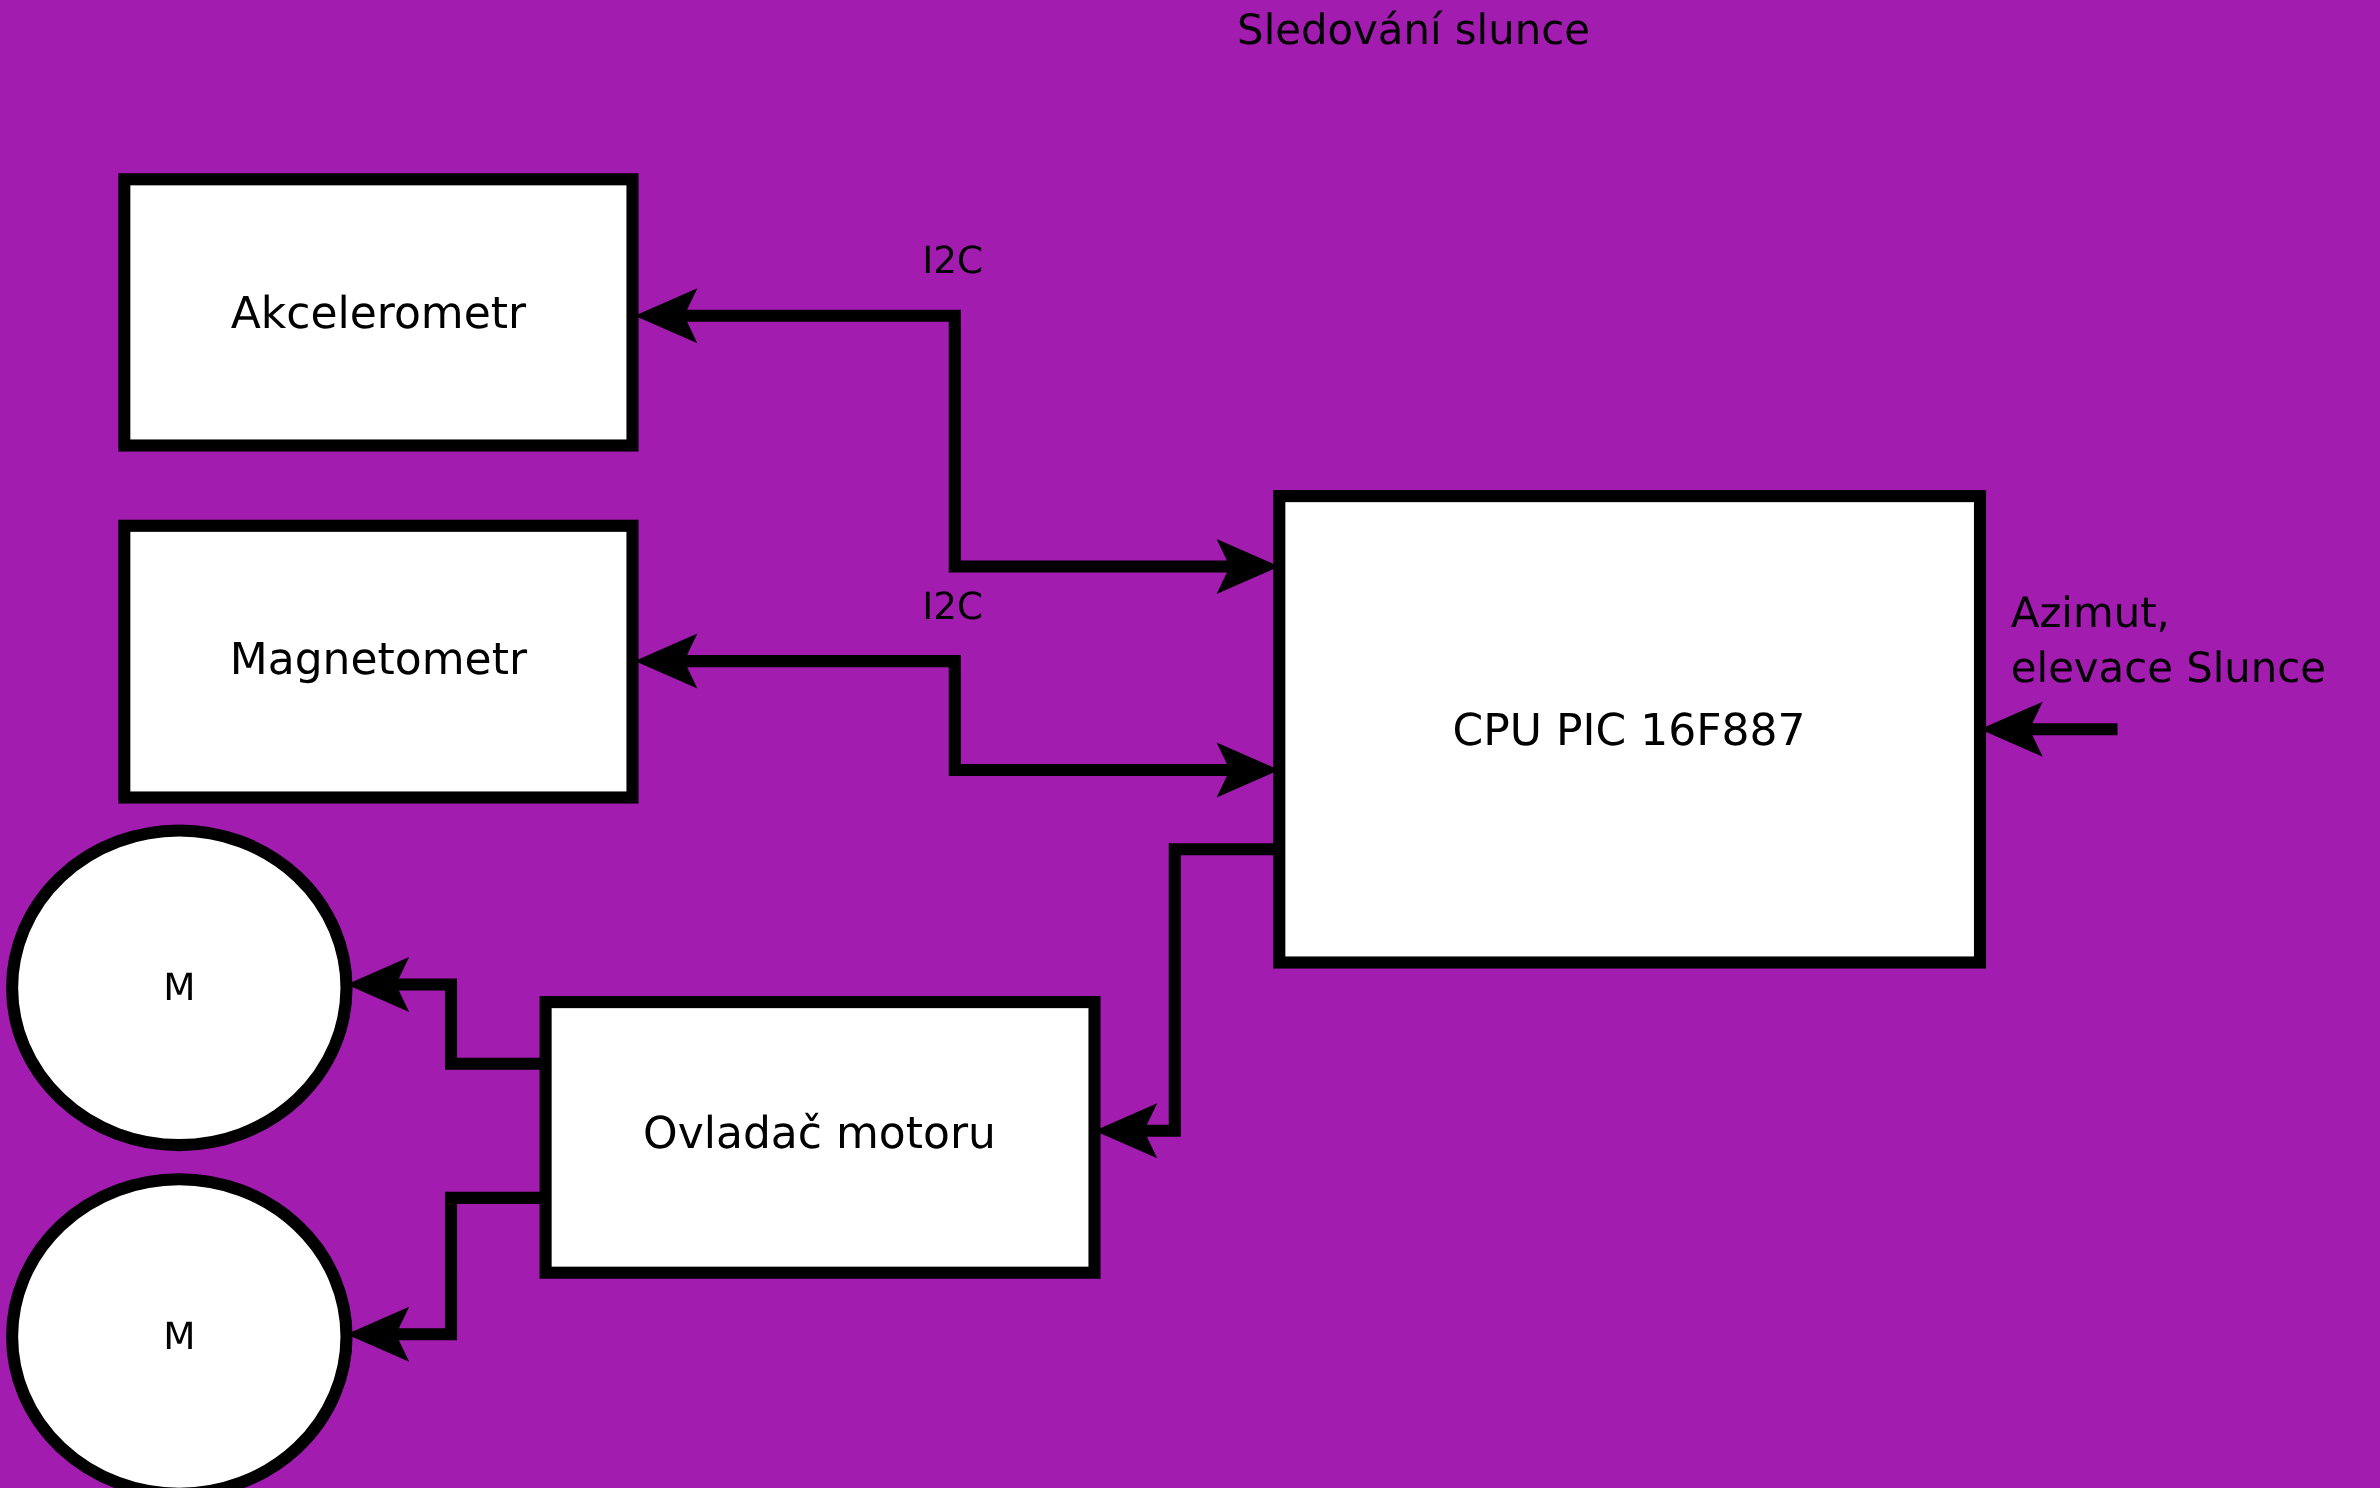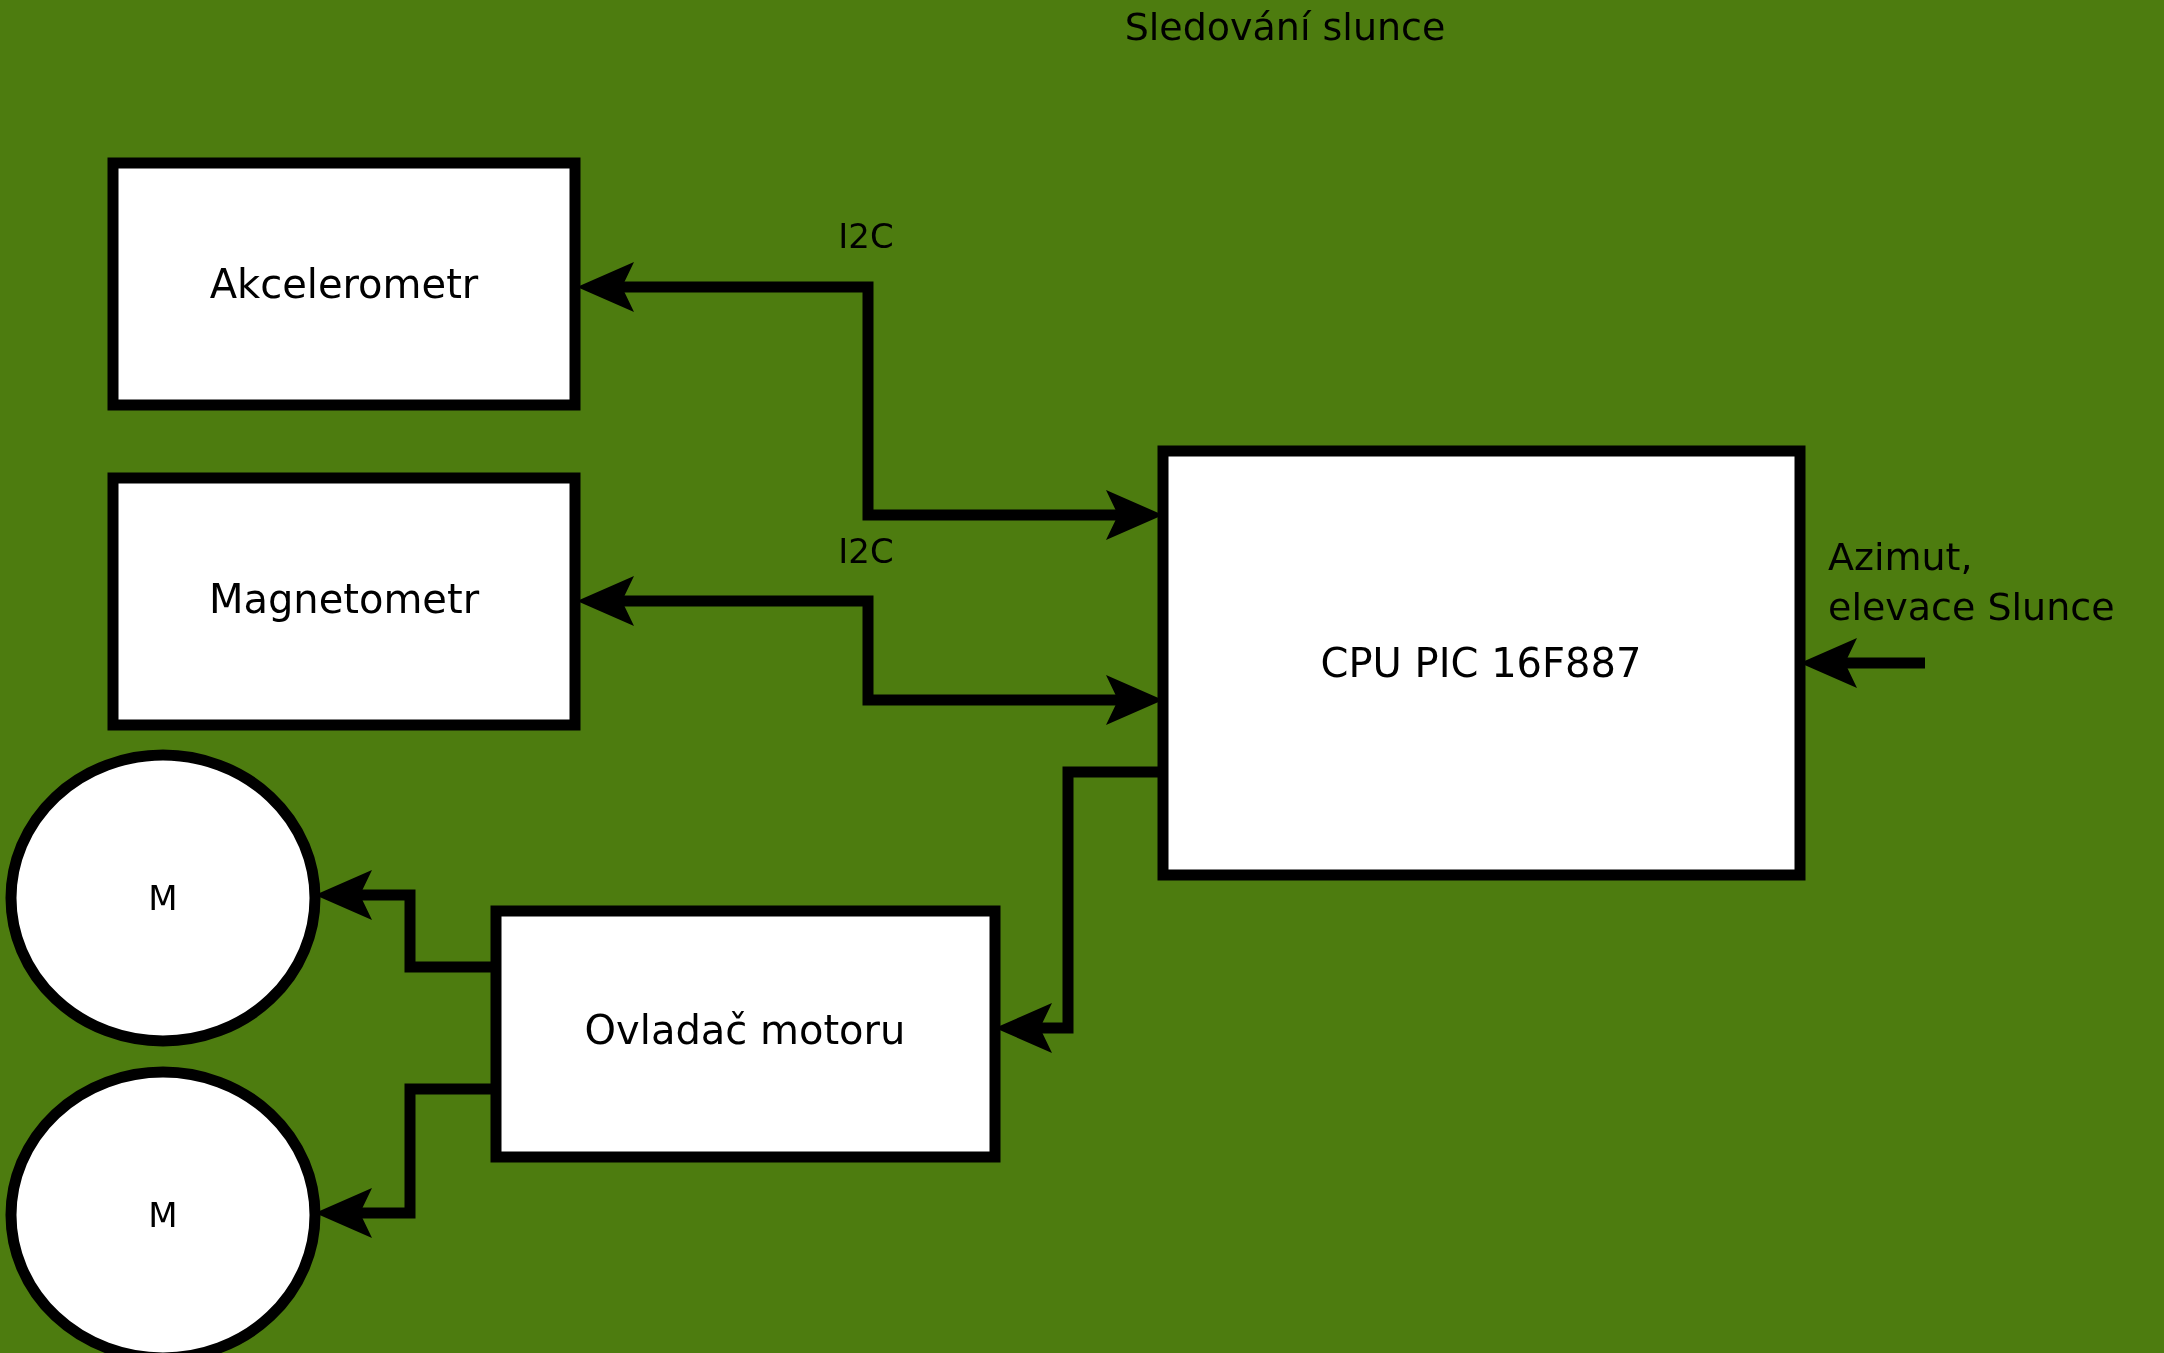--- a/index.html
+++ b/index.html
@@ -8,21 +8,21 @@
     padding: 0;
     background: #ffffff;
   }
   body {
     font-family: "DejaVu Sans", sans-serif;
   }
   #canvas {
     position: relative;
     width: 2164px;
     height: 1353px;
-    background: #4d7c0f;
+    background: #a21caf;
     overflow: hidden;
   }
   #diagram-svg {
     position: absolute;
     left: 0;
     top: 0;
     width: 2164px;
     height: 1353px;
   }
   .node-label {

